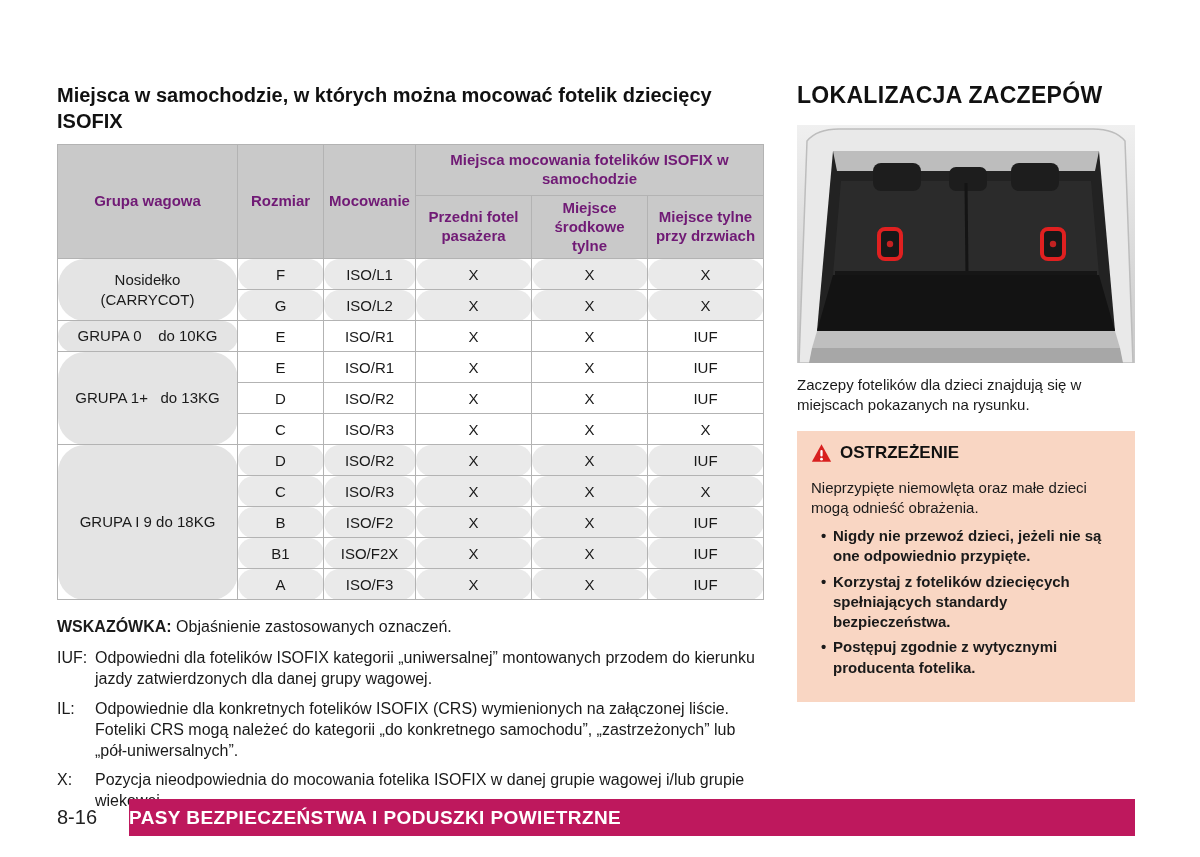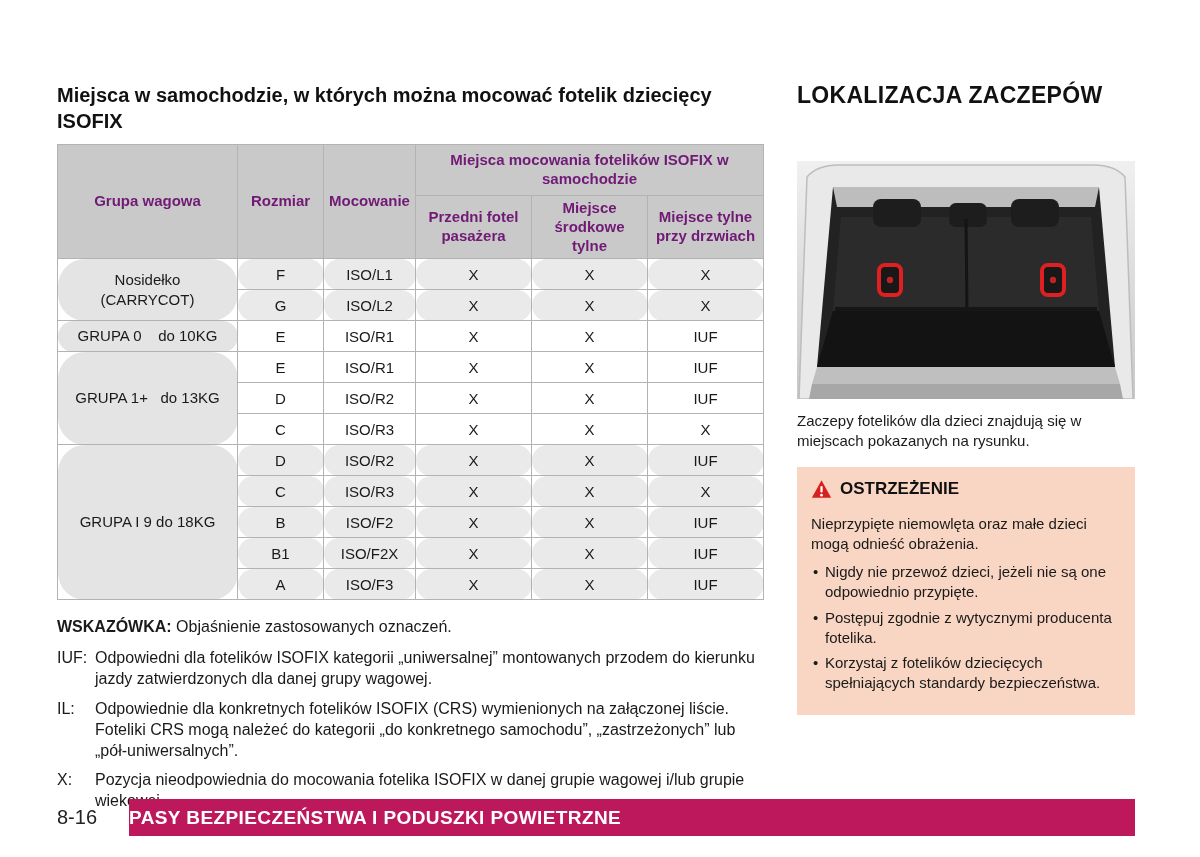--- a/index.html
+++ b/index.html
@@ -37,36 +37,36 @@
   .hint-line { margin: 0 0 10px 0; }
   .hint-label { font-weight: bold; }
   .def-item { display: flex; margin: 0 0 8px 0; }
   .def-term { flex: 0 0 38px; }
   .def-text { flex: 1; }
 
   
   .right-col { position: absolute; left: 797px; top: 82px; width: 338px; }
   .right-title {
     font-size: 23px; font-weight: bold; letter-spacing: 0.3px;
-    margin: 0 0 52px 0; color: #111;
+    margin: 0 0 16px 0; color: #111;
   }
   .photo-frame { width: 338px; height: 238px; display: block; }
   .photo-caption { margin-top: 12px; font-size: 15px; line-height: 1.35; }
 
   .warning-box {
     margin-top: 14px;
     background: #f9d6c3;
     padding: 12px 14px 16px 14px;
     box-sizing: border-box;
     width: 338px;
   }
   .warning-head { display: flex; align-items: center; gap: 8px; margin-bottom: 9px; }
   .warning-title { font-weight: bold; font-size: 17px; color: #111; }
   .warning-intro { font-size: 15px; line-height: 1.35; margin-bottom: 8px; }
-  .warning-list { list-style: none; margin: 0; padding: 0; font-size: 15px; line-height: 1.35; }
+  .warning-list { list-style: none; margin: 8px; padding: 0; font-size: 15px; line-height: 1.35; font-weight: bold; }
   .warning-list li { position: relative; padding-left: 14px; margin-bottom: 5px; }
   .warning-list li::before { content: "\2022"; position: absolute; left: 2px; top: 0; }
 
   
   .footer-pagenum {
     position: absolute; left: 57px; top: 806px;
     font-size: 20px; font-weight: normal; color: #222;
   }
   .footer-bar {
     position: absolute; left: 129px; top: 799px;
@@ -254,22 +254,22 @@
         <svg width="21" height="20" viewBox="0 0 24 22" aria-hidden="true">
           <path d="M12 1 L23 21 L1 21 Z" fill="#d8201f"></path>
           <rect x="10.7" y="7.5" width="2.6" height="7.5" rx="1.2" fill="#ffffff"></rect>
           <circle cx="12" cy="18" r="1.6" fill="#ffffff"></circle>
         </svg>
         <span class="warning-title">OSTRZEŻENIE</span>
       </div>
       <p class="warning-intro">Nieprzypięte niemowlęta oraz małe dzieci mogą odnieść obrażenia.</p>
       <ul class="warning-list">
         <li>Nigdy nie przewoź dzieci, jeżeli nie są one odpowiednio przypięte.</li>
+        <li>Korzystaj z fotelików dziecięcych spełniających standardy bezpieczeństwa.</li>
         <li>Postępuj zgodnie z wytycznymi producenta fotelika.</li>
-        <li>Korzystaj z fotelików dziecięcych spełniających standardy bezpieczeństwa.</li>
       </ul>
     </div>
   </div>
 
   <div class="footer-pagenum">8-16</div>
   <div class="footer-bar">
     <span class="footer-bar-text">PASY BEZPIECZEŃSTWA I PODUSZKI POWIETRZNE</span>
   </div>
 
 </div>

